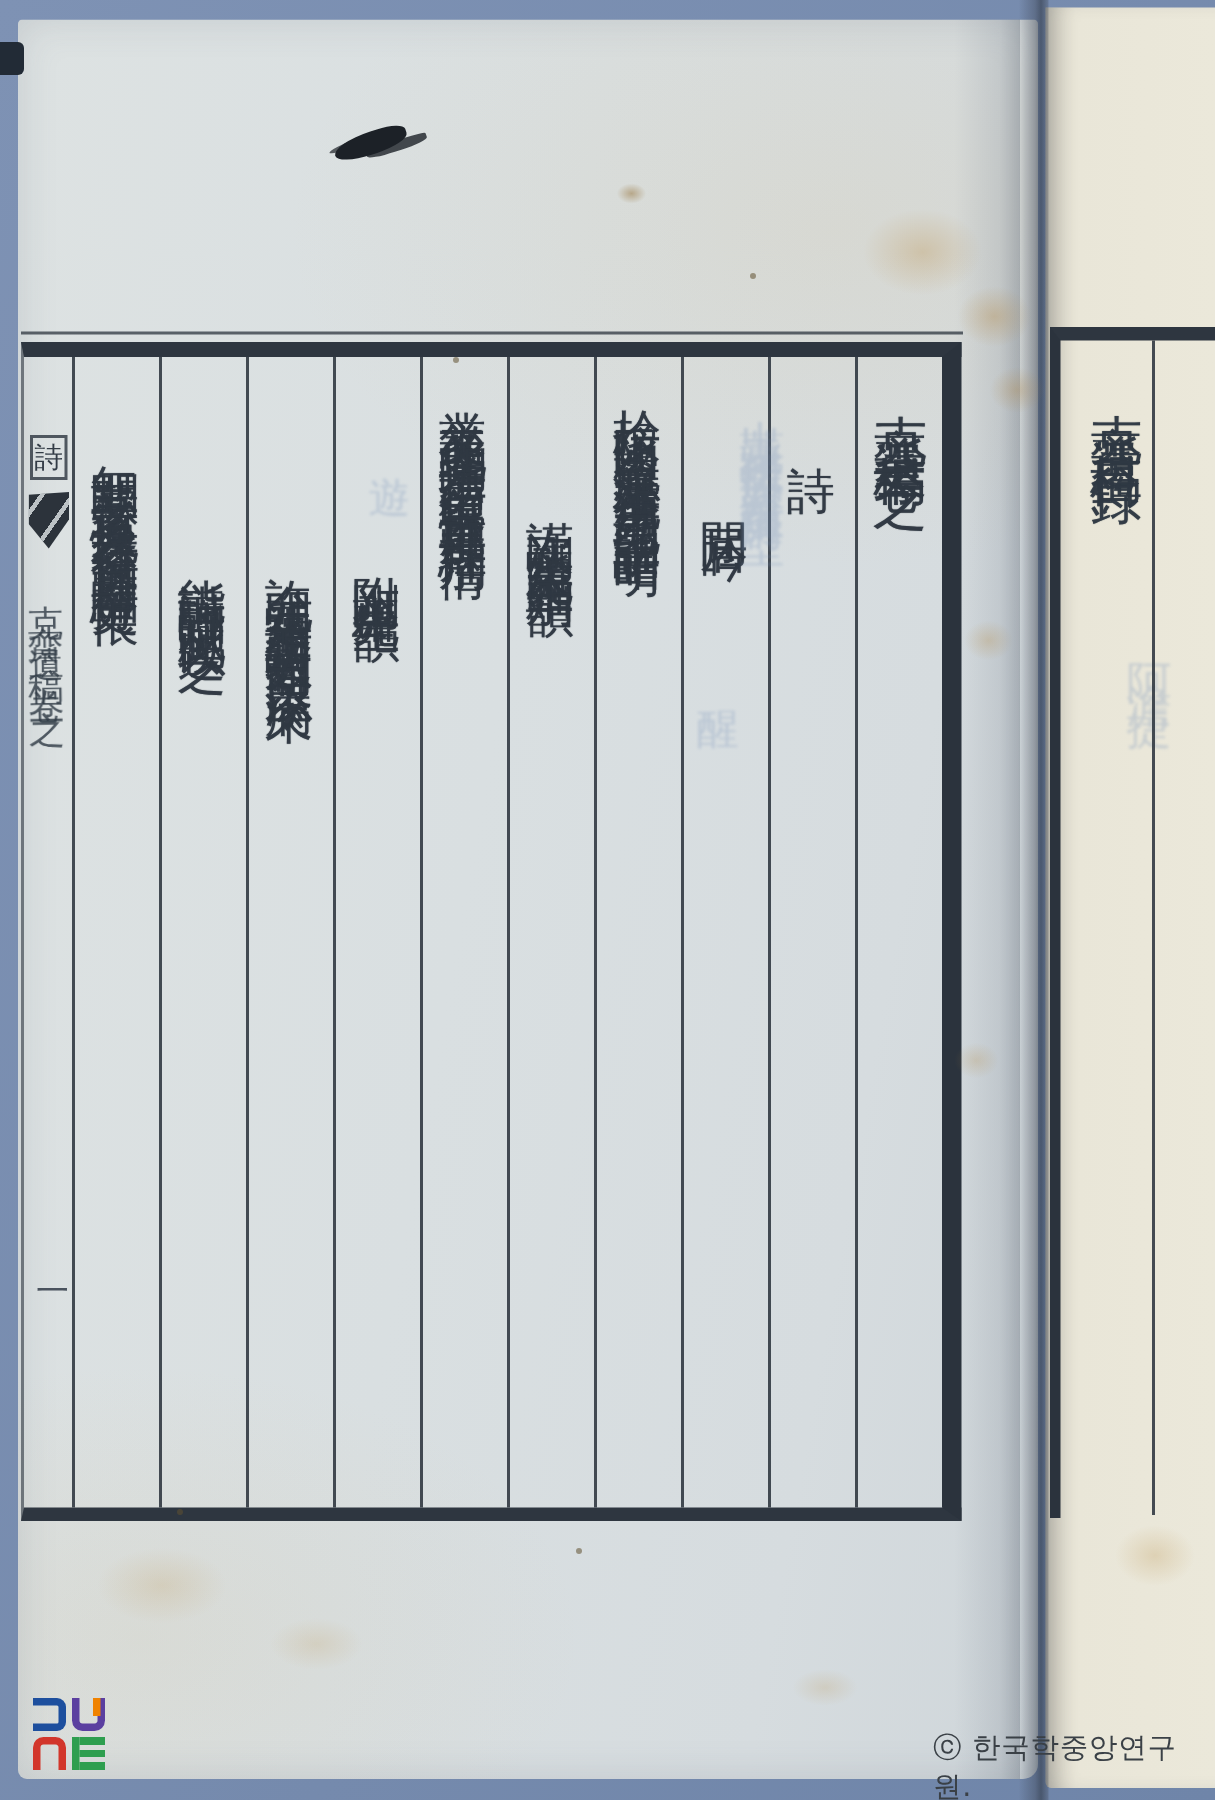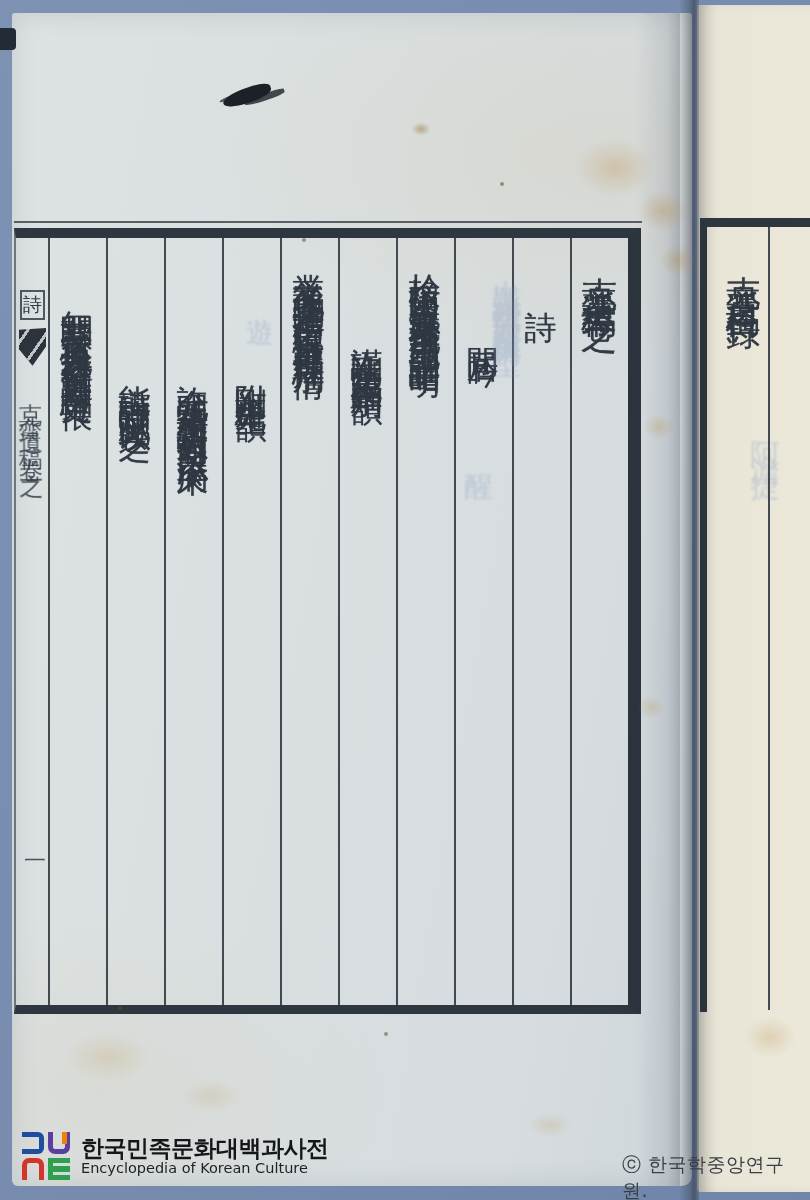--- a/index.html
+++ b/index.html
@@ -161,20 +161,16 @@
   <div class="speck" style="left:118px;top:1006px;"></div>
   <div class="speck" style="left:384px;top:1032px;"></div>
 
   <div id="logo-block">
     <div id="logo-glyphs">
       <div class="glyph" id="g-blue"></div>
       <div class="glyph" id="g-purple"></div>
       <div class="glyph" id="g-red"></div>
       <div class="glyph" id="g-green"></div>
     </div>
-    <div id="logo-text">
-      <div class="ko">한국민족문화대백과사전</div>
-      <div class="en">Encyclopedia of Korean Culture</div>
-    </div>
   </div>
   <div id="copyright">ⓒ 한국학중앙연구원.</div>
 
 </div>
 
 </body></html>

